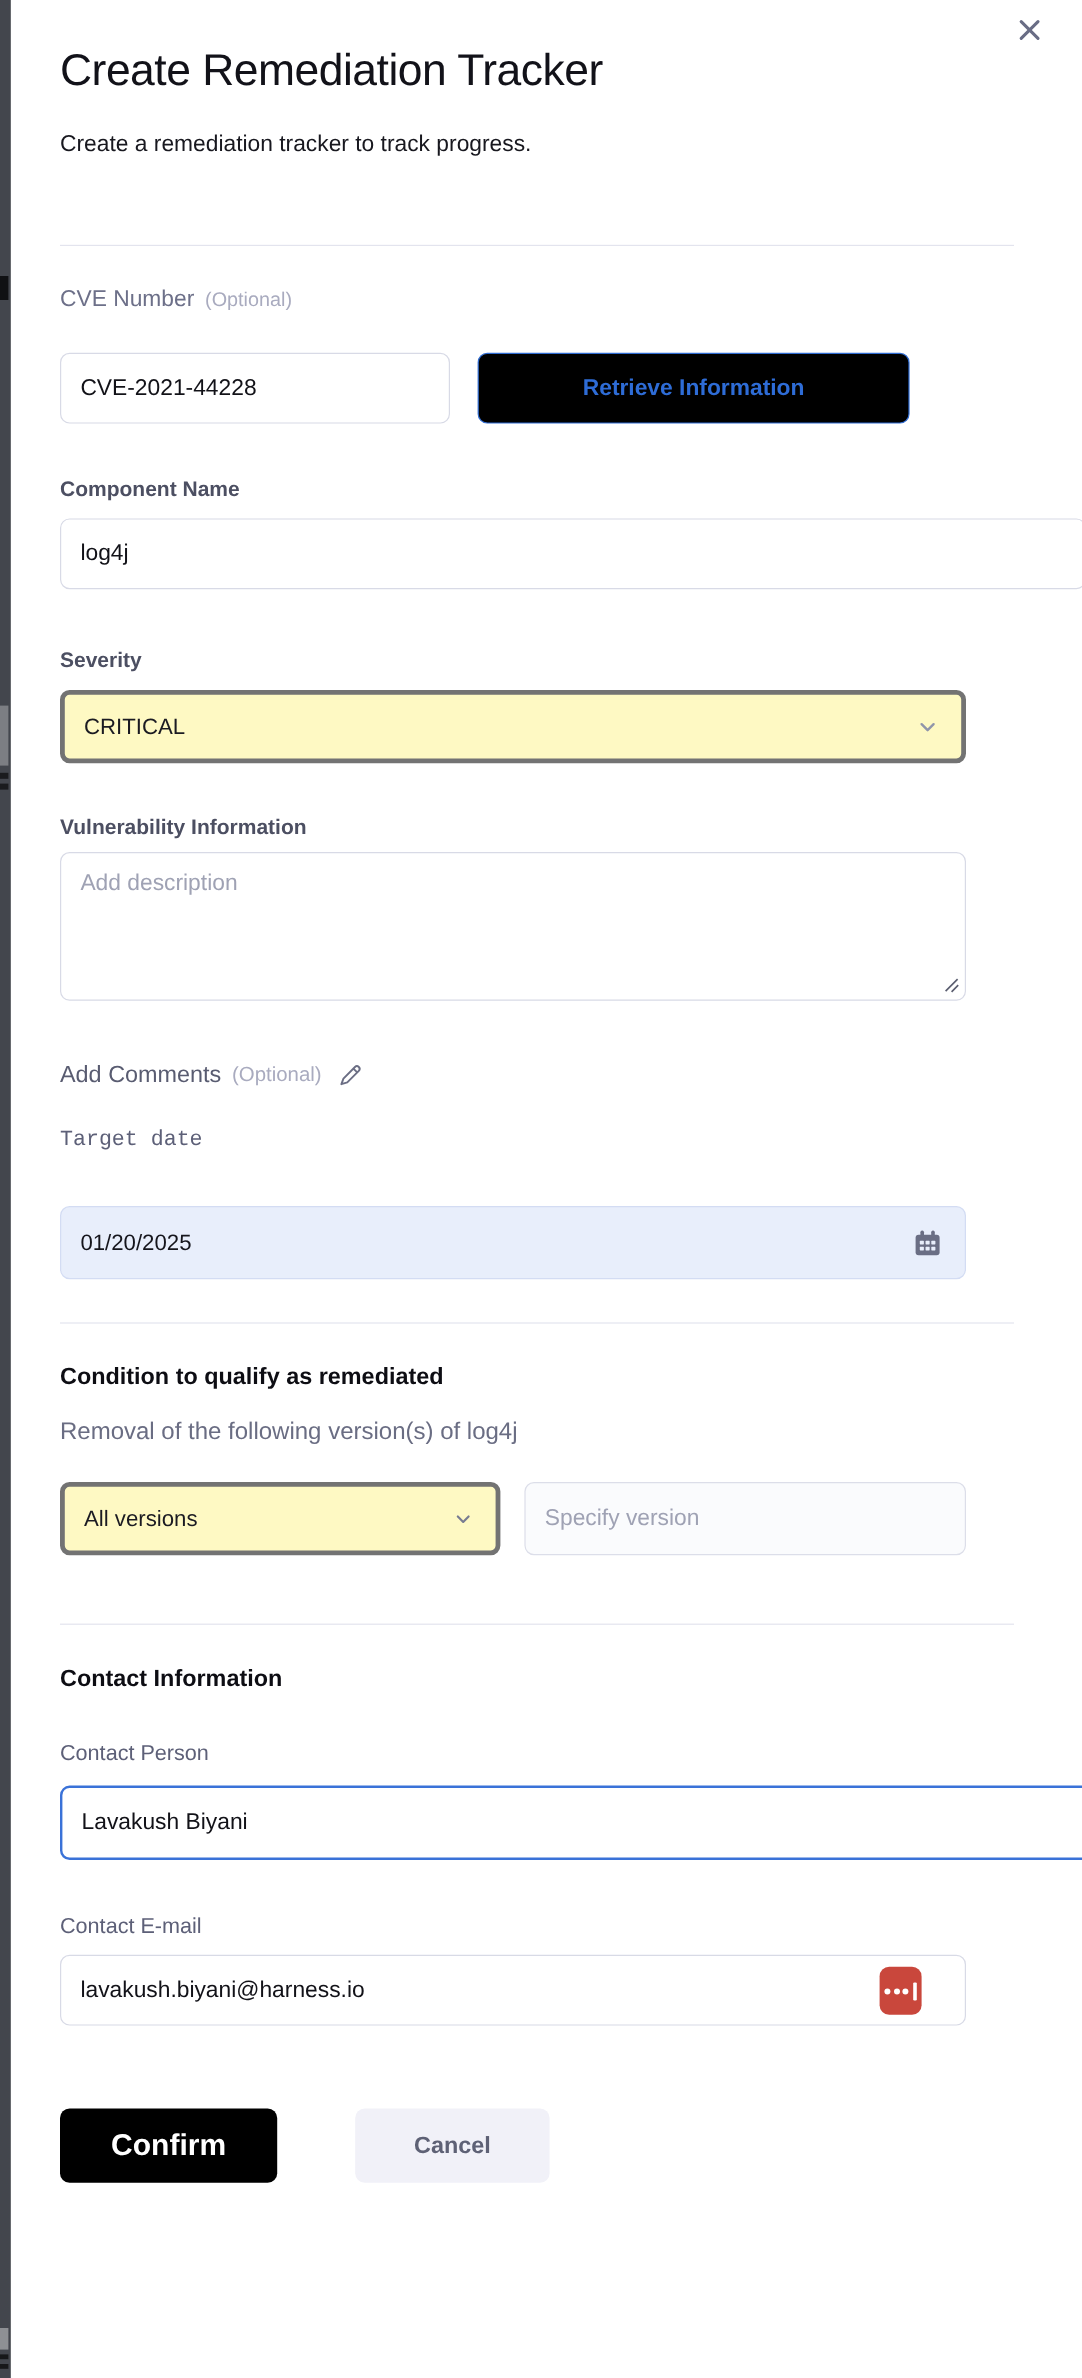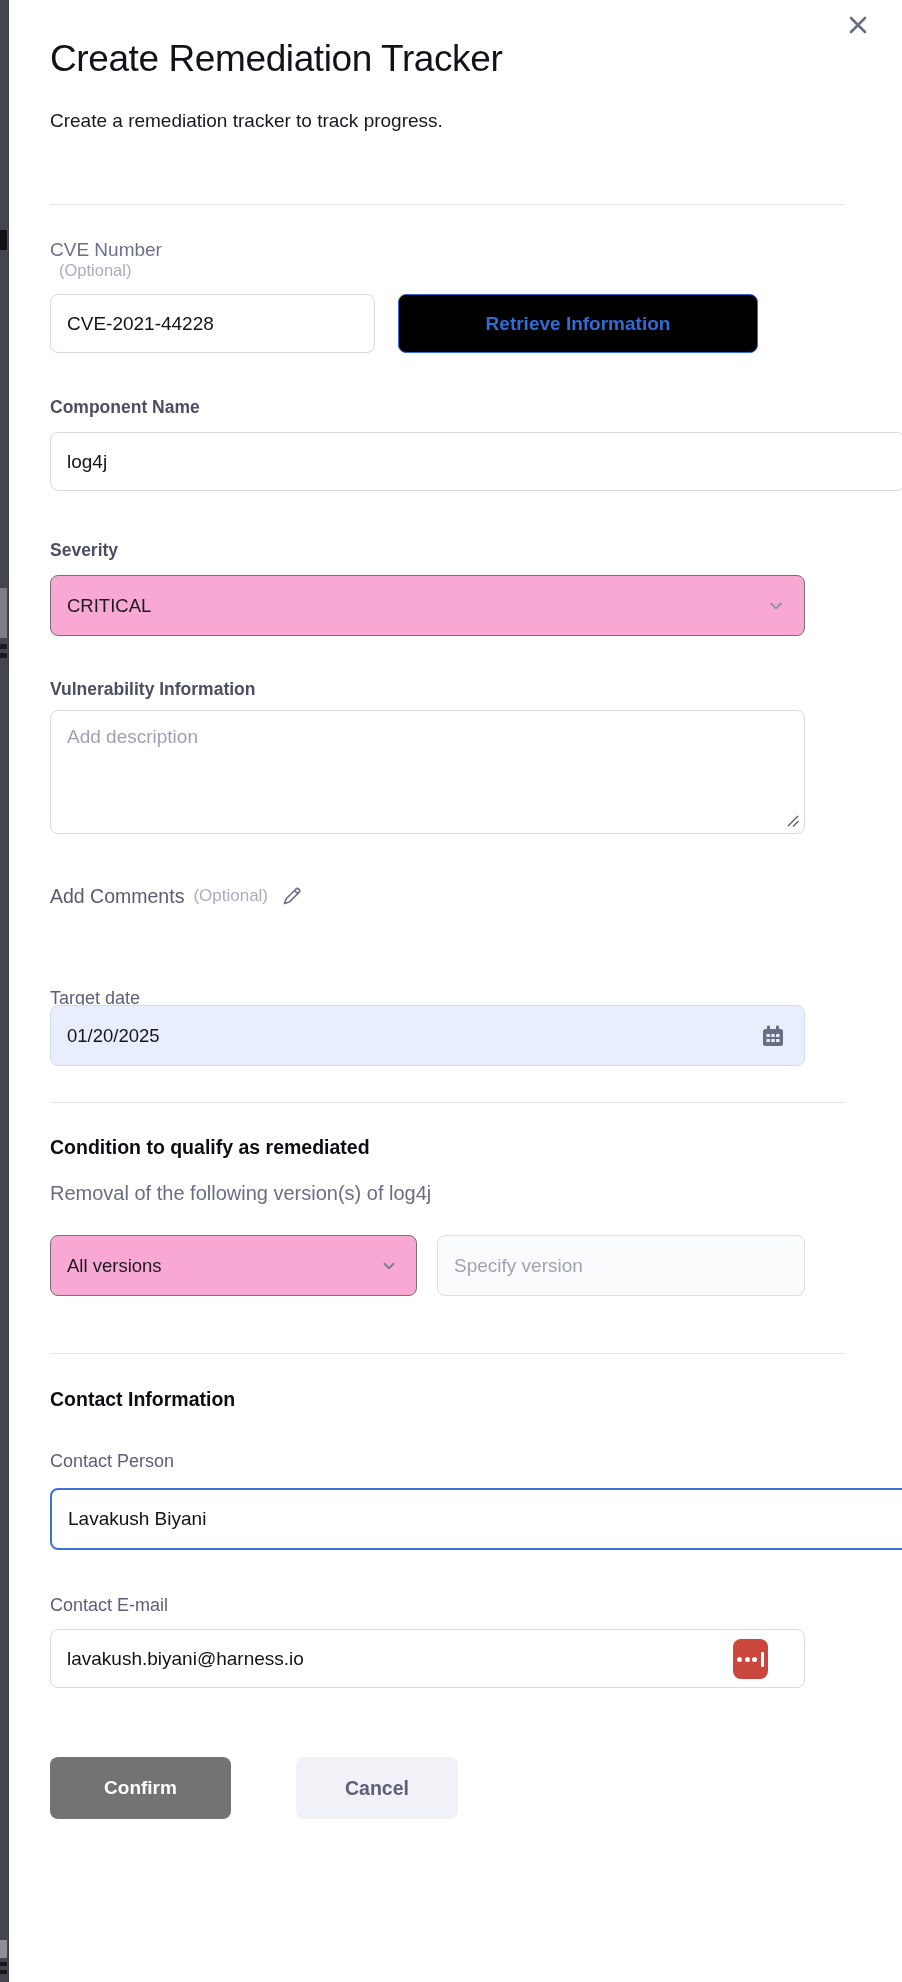--- a/index.html
+++ b/index.html
@@ -31,37 +31,37 @@
   .section-heading{font-size:19.5px;font-weight:700;color:#0d0d13;}
 
   
   .tinput{
     box-sizing:border-box;border:1px solid #d8dae6;border-radius:8px;background:#fff;
     font-family:"Liberation Sans",sans-serif;font-size:19px;color:#121218;
     padding:0 16px;outline:none;
   }
   .tinput::placeholder{color:#9fa2b4;}
   .select-box{
-    box-sizing:border-box;border:1px solid #737373;border-radius:8px;background:#f9a8d4;
+    box-sizing:border-box;border:4px solid #737373;border-radius:8px;background:#fef9c3;
     display:flex;align-items:center;justify-content:space-between;
     padding:0 18px 0 16px;cursor:pointer;
   }
   .select-box .sel-text{font-size:18.5px;color:#1b1b22;}
   textarea.tinput{padding:15px 16px;resize:none;}
   .resize-grip{position:absolute;right:5px;bottom:6px;pointer-events:none;}
 
   .date-input{background:#e8eefb;border:1px solid #d3dcf3;}
 
   
   .btn{
     box-sizing:border-box;border-radius:8px;display:flex;align-items:center;justify-content:center;
     font-family:"Liberation Sans",sans-serif;font-weight:700;cursor:pointer;border:none;
   }
   .btn-outline{background:#000000;border:1.6px solid #2f6bd1;color:#2e6cd6;font-size:19px;}
-  .btn-primary{background:#737373;color:#ffffff;font-size:19px;}
+  .btn-primary{background:#000000;color:#ffffff;font-size:25px;}
   .btn-muted{background:#f1f1f8;color:#5e6175;font-size:19.5px;}
 
   .comments-row{display:flex;align-items:center;}
   .comments-row .pencil{margin-left:12px;}
 
   
   .lp-badge{width:35px;height:40px;background:#c9473c;border-radius:8px;display:flex;align-items:center;justify-content:center;gap:2.5px;cursor:pointer;}
   .lp-dot{width:5px;height:5px;border-radius:50%;background:#fff;}
   .lp-bar{width:2.5px;height:15px;background:#fff;border-radius:1px;margin-left:1.5px;}
 </style>
@@ -81,21 +81,21 @@
 <div class="abs close-btn">
   <svg width="24" height="24" viewBox="0 0 24 24">
     <path d="M5 5 L19 19 M19 5 L5 19" stroke="#696d85" stroke-width="2.6" stroke-linecap="round" fill="none"></path>
   </svg>
 </div>
 
 <div class="abs title">Create Remediation Tracker</div>
 <div class="abs subtitle">Create a remediation tracker to track progress.</div>
 <div class="abs divider" style="top:204px;"></div>
 
-<div class="abs" style="left:50px;top:239px;display:flex;align-items:flex-start;flex-direction:column;">
+<div class="abs" style="left:50px;top:239px;display:flex;align-items:center;">
   <span class="label-gray">CVE Number</span>
   <span class="optional">(Optional)</span>
 </div>
 <input class="abs tinput" style="left: 50px; top: 294px; width: 325px; height: 59px;" value="CVE-2021-44228">
 <button class="abs btn btn-outline" style="left:398px;top:294px;width:360px;height:59px;">Retrieve Information</button>
 
 <div class="abs label-strong" style="left:50px;top:397px;">Component Name</div>
 <input class="abs tinput" style="left: 50px; top: 432px; width: 855px; height: 59px;" value="log4j">
 
 <div class="abs label-strong" style="left:50px;top:540px;">Severity</div>
@@ -115,21 +115,21 @@
 </div>
 
 <div class="abs comments-row" style="left:50px;top:884px;">
   <span style="font-size:19.5px;color:#595c71;font-weight:500;">Add Comments</span>
   <span class="optional" style="font-size:17px;">(Optional)</span>
   <svg class="pencil" width="24" height="24" viewBox="0 0 24 24">
     <path d="M4.5 19.5 L6.2 14.8 L15.8 5.2 a2.3 2.3 0 0 1 3.2 0 a2.3 2.3 0 0 1 0 3.2 L9.4 18 Z M14.5 6.5 L17.7 9.7" stroke="#6b6e84" stroke-width="1.6" fill="none" stroke-linejoin="round"></path>
   </svg>
 </div>
 
-<div class="abs label-mid" style="left:50px;top:988px;">Target date</div>
+<div class="abs label-mid" style="left:50px;top:940px;font-family:Liberation Mono, monospace;">Target date</div>
 <div class="abs select-box date-input" style="left:50px;top:1005px;width:755px;height:61px;">
   <span class="sel-text" style="color:#15151c;">01/20/2025</span>
   <svg width="26" height="26" viewBox="0 0 26 26">
     <rect x="3" y="6" width="20" height="17" rx="2.5" fill="#6a6e84"></rect>
     <rect x="7" y="2.5" width="3" height="5.5" rx="1.4" fill="#6a6e84"></rect>
     <rect x="16" y="2.5" width="3" height="5.5" rx="1.4" fill="#6a6e84"></rect>
     <g fill="#e8eefb">
       <rect x="6.5" y="11" width="3.4" height="3" rx="0.5"></rect>
         <rect x="11.3" y="11" width="3.4" height="3" rx="0.5"></rect>
         <rect x="16.1" y="11" width="3.4" height="3" rx="0.5"></rect>

